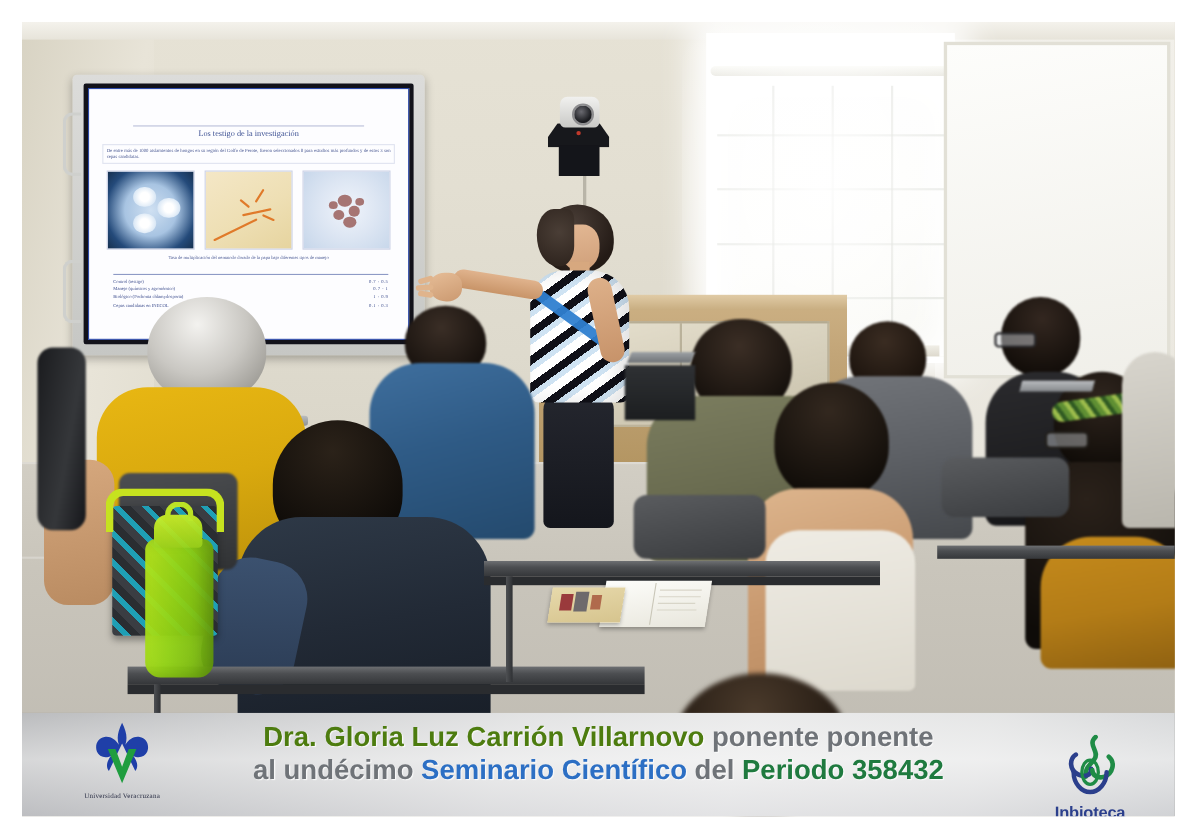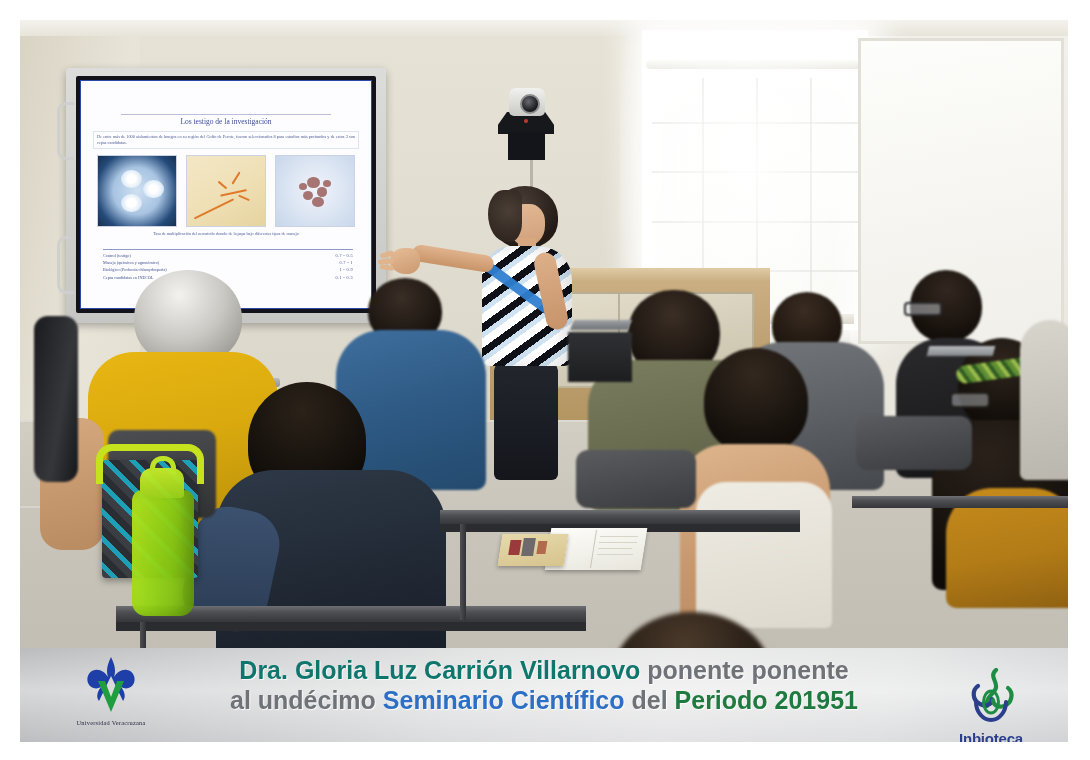--- a/index.html
+++ b/index.html
@@ -160,21 +160,21 @@
   .banner-bg{position:absolute;inset:0;
     background:linear-gradient(110deg,#3b3f46 0%,#7d8186 18%,#c9cbcd 42%,#e6e7e8 62%,#d3d5d6 82%,#9aa0a6 100%);
     filter:blur(0.5px);}
   .banner-veil{position:absolute;inset:0;background:linear-gradient(180deg,
      rgba(236,236,236,.72) 0%,rgba(244,244,244,.84) 45%,rgba(226,226,228,.76) 100%);}
   .banner-text{position:absolute;left:150px;right:150px;top:4px;text-align:center;
      font-family:"Liberation Sans",sans-serif;}
   .bline{white-space:nowrap;line-height:1.18;text-shadow:1px 1px 1px rgba(255,255,255,.85);}
   .bline1{font-size:25px;font-weight:bold;margin-top:4px;}
   .bline2{font-size:25px;font-weight:bold;}
-  .b-black{color:#0f766e;}
+  .b-black{color:#4d7c0f;}
   .b-gray{color:#6f7378;}
   .b-blue{color:#2c6fc4;}
   .b-green{color:#1f7a3f;}
 
   
   .uv-logo{position:absolute;left:32px;top:8px;width:118px;height:82px;text-align:center;}
   .uv-mark{position:relative;width:78px;height:58px;margin:0 auto;}
   .uv-caption{font-size:6.4px;color:#2b2f45;letter-spacing:.2px;margin-top:1px;
     font-family:"Liberation Serif",serif;}
   
@@ -466,21 +466,21 @@
         <path d="M26 25 L39 56 L52 25 L45 25 L39 41 L33 25 Z" fill="#1f9d3f"></path>
       </svg>
       <div class="uv-caption">Universidad Veracruzana</div>
     </div>
 
     <div class="banner-text">
       <div class="bline bline1">
         <span class="b-black">Dra. Gloria Luz Carrión Villarnovo</span><span class="b-gray"> ponente ponente</span>
       </div>
       <div class="bline bline2">
-        <span class="b-gray">al undécimo </span><span class="b-blue">Seminario Científico</span><span class="b-gray"> del </span><span class="b-green">Periodo 201951</span>
+        <span class="b-gray">al undécimo </span><span class="b-blue">Seminario Científico</span><span class="b-gray"> del </span><span class="b-green">Periodo 358432</span>
       </div>
     </div>
 
     <div class="ib-logo">
       <svg class="ib-mark" viewBox="0 0 70 58">
         <path d="M40 2 C32 9,44 15,39 22 C35 28,30 30,31 38" stroke="#1f8c46" stroke-width="4.2" fill="none" stroke-linecap="round"></path>
         <path d="M22 18 C16 22,16 32,24 36 C30 39,36 37,36 31" stroke="#2b3f8c" stroke-width="4.2" fill="none" stroke-linecap="round"></path>
         <path d="M52 20 C58 25,56 35,48 38 C42 40,37 37,37 32" stroke="#1f8c46" stroke-width="4.2" fill="none" stroke-linecap="round"></path>
         <path d="M20 34 C20 44,27 52,35 52 C43 52,50 44,50 34" stroke="#2b3f8c" stroke-width="4" fill="none" stroke-linecap="round"></path>
         <ellipse cx="35" cy="34" rx="7.5" ry="11" fill="none" stroke="#1f8c46" stroke-width="3"></ellipse>

